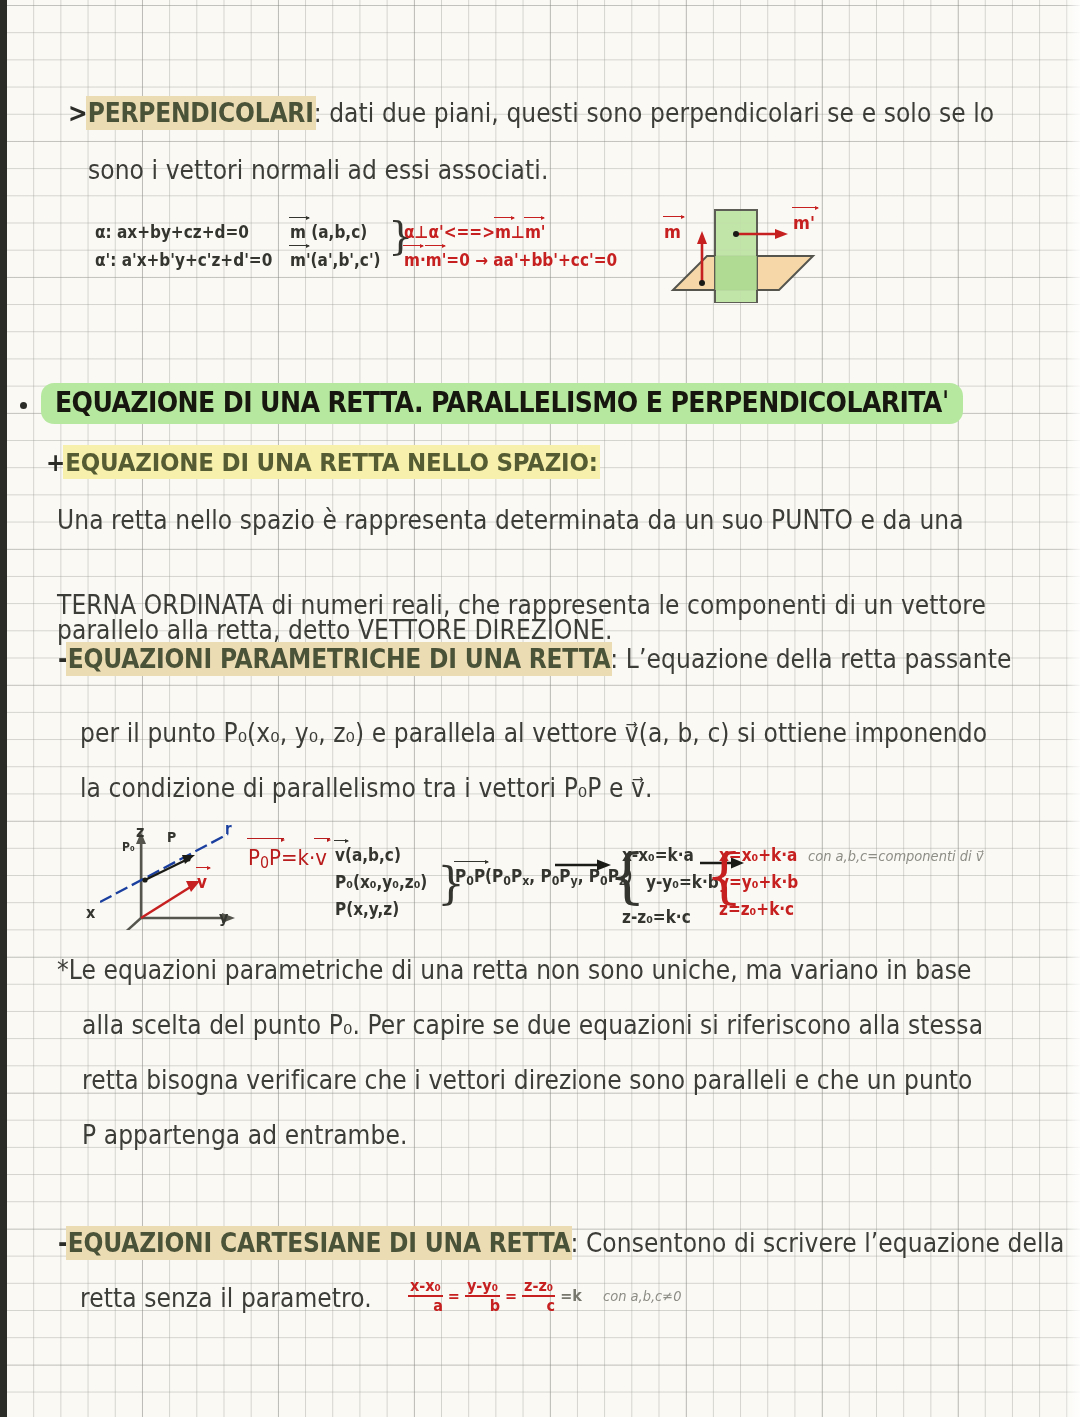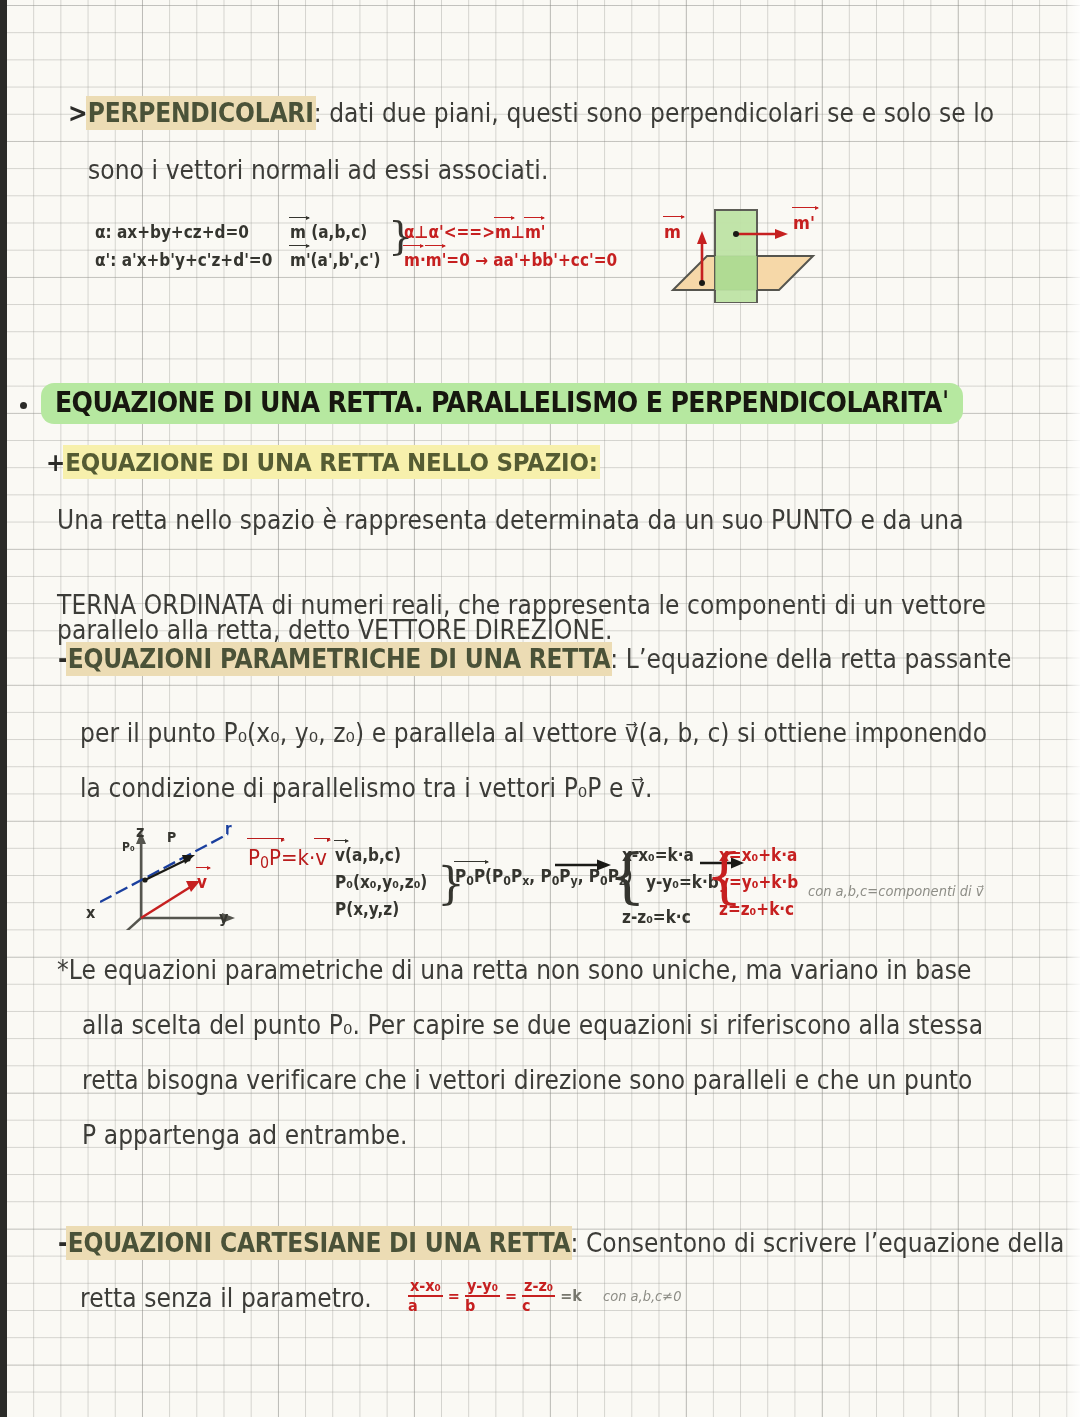--- a/index.html
+++ b/index.html
@@ -110,21 +110,21 @@
     content:"";position:absolute;right:-4px;top:-0.33em;
     border-left:4px solid currentColor;
     border-top:2.6px solid transparent;border-bottom:2.6px solid transparent;
   }
   .brace{
     position:absolute;font-size:36px;color:#35352f;font-weight:400;
     font-family:"DejaVu Serif",serif;
   }
   .brace-red{color:#c62020;}
   .frac{
-    display:inline-block;text-align:left;vertical-align:middle;
+    display:inline-block;text-align:right;vertical-align:middle;
     line-height:1.0;
   }
   .frac .num{display:block;border-bottom:2px solid currentColor;padding:0 2px 1px 2px;}
   .frac .den{display:block;padding-top:1px;}
 
   
   .dash{color:#2b2b28;font-weight:bold;}
 </style>
 </head>
 <body>
@@ -260,21 +260,21 @@
   <svg style="position:absolute;left:700px;top:856px;" width="48" height="14">
     <line x1="0" y1="7" x2="34" y2="7" stroke="#1a1a16" stroke-width="2.6"></line>
     <polygon points="44,7 31,1.5 31,12.5" fill="#1a1a16"></polygon>
   </svg>
 
   <div class="brace brace-red" style="left:705px;top:840px;font-size:60px;font-weight:300;">{</div>
   <div class="math mred" style="left:719px;top:845px;">x=x₀+k·a</div>
   <div class="math mred" style="left:719px;top:872px;">y=y₀+k·b</div>
   <div class="math mred" style="left:719px;top:899px;">z=z₀+k·c</div>
 
-  <div class="math mgray" style="left:808px;top:848px;margin-top:35px;">con a,b,c=componenti di v⃗</div>
+  <div class="math mgray" style="left:808px;top:848px;">con a,b,c=componenti di v⃗</div>
 
   <div class="body-line" style="left:57px;top:955px;">*Le equazioni parametriche di una retta non sono uniche, ma variano in base</div>
   <div class="body-line" style="left:82px;top:1010px;">alla scelta del punto P₀. Per capire se due equazioni si riferiscono alla stessa</div>
   <div class="body-line" style="left:82px;top:1065px;">retta bisogna verificare che i vettori direzione sono paralleli e che un punto</div>
   <div class="body-line" style="left:82px;top:1120px;">P appartenga ad entrambe.</div>
 
   <div class="body-line" style="left:58px;top:1228px;">
     <span class="dash">-</span><span class="hl-tan">EQUAZIONI CARTESIANE DI UNA RETTA</span><span>: Consentono di scrivere l’equazione della</span>
   </div>
   <div class="body-line" style="left:80px;top:1283px;">retta senza il parametro.</div>

